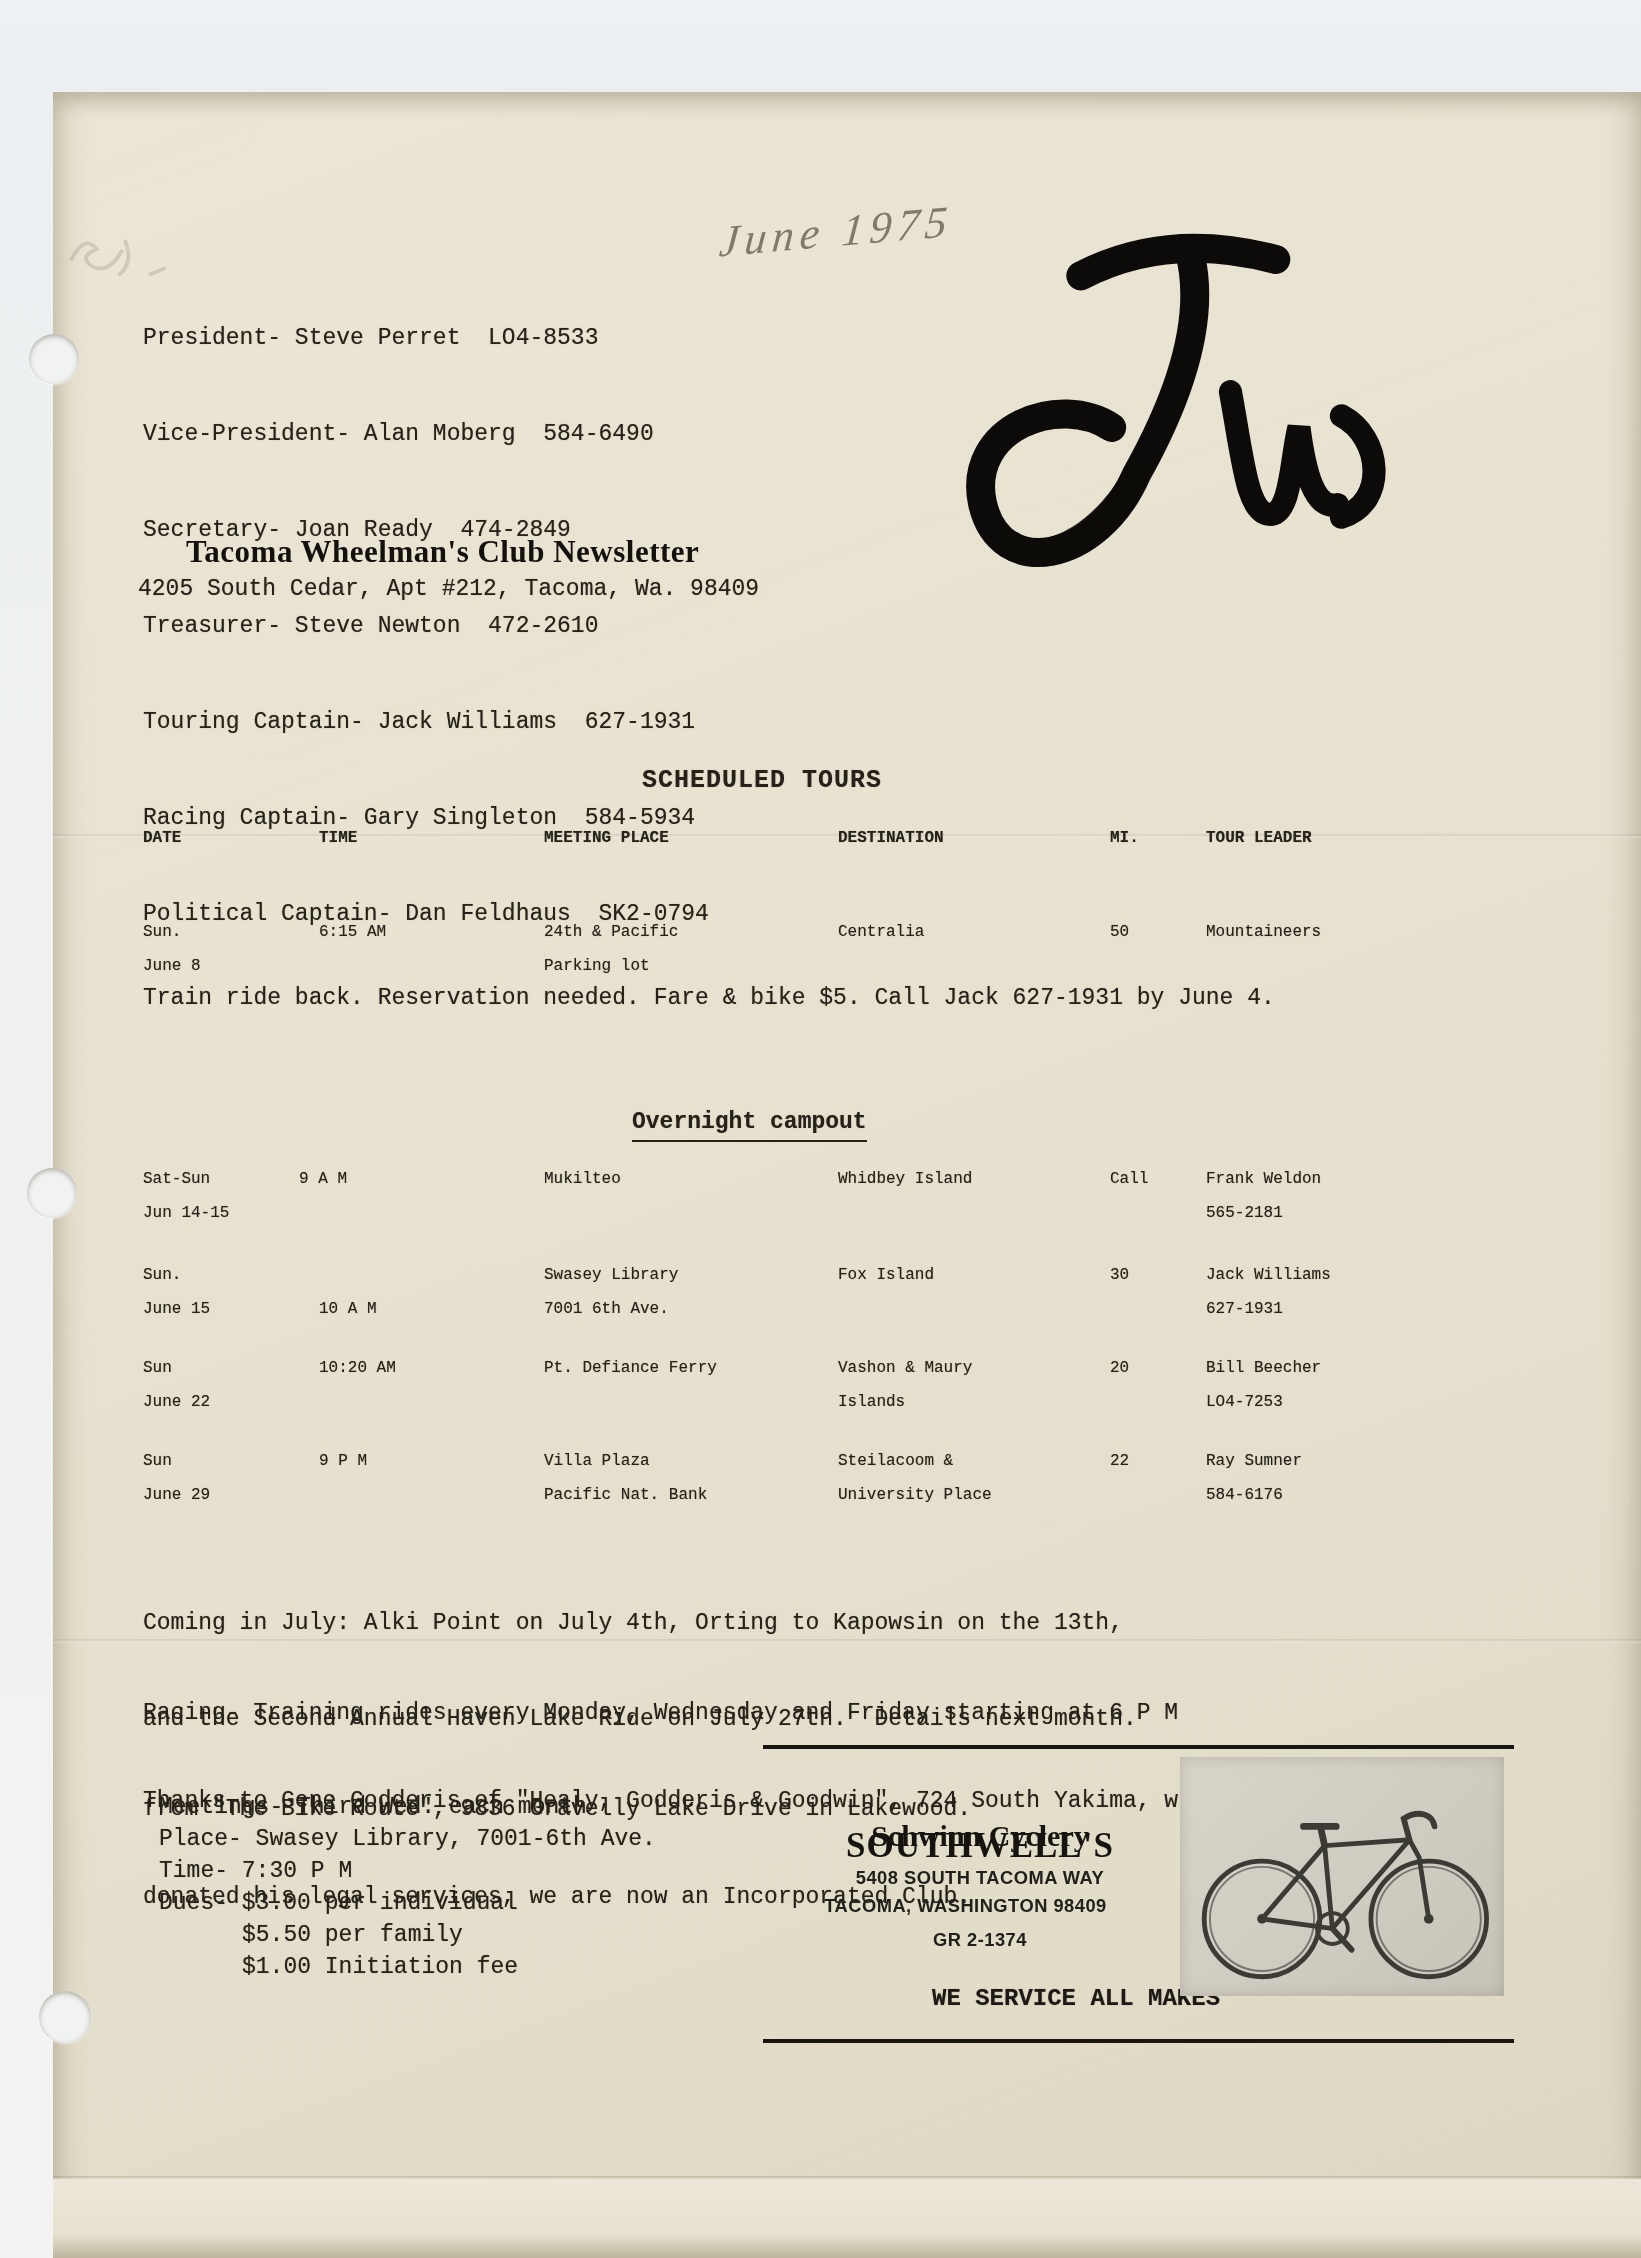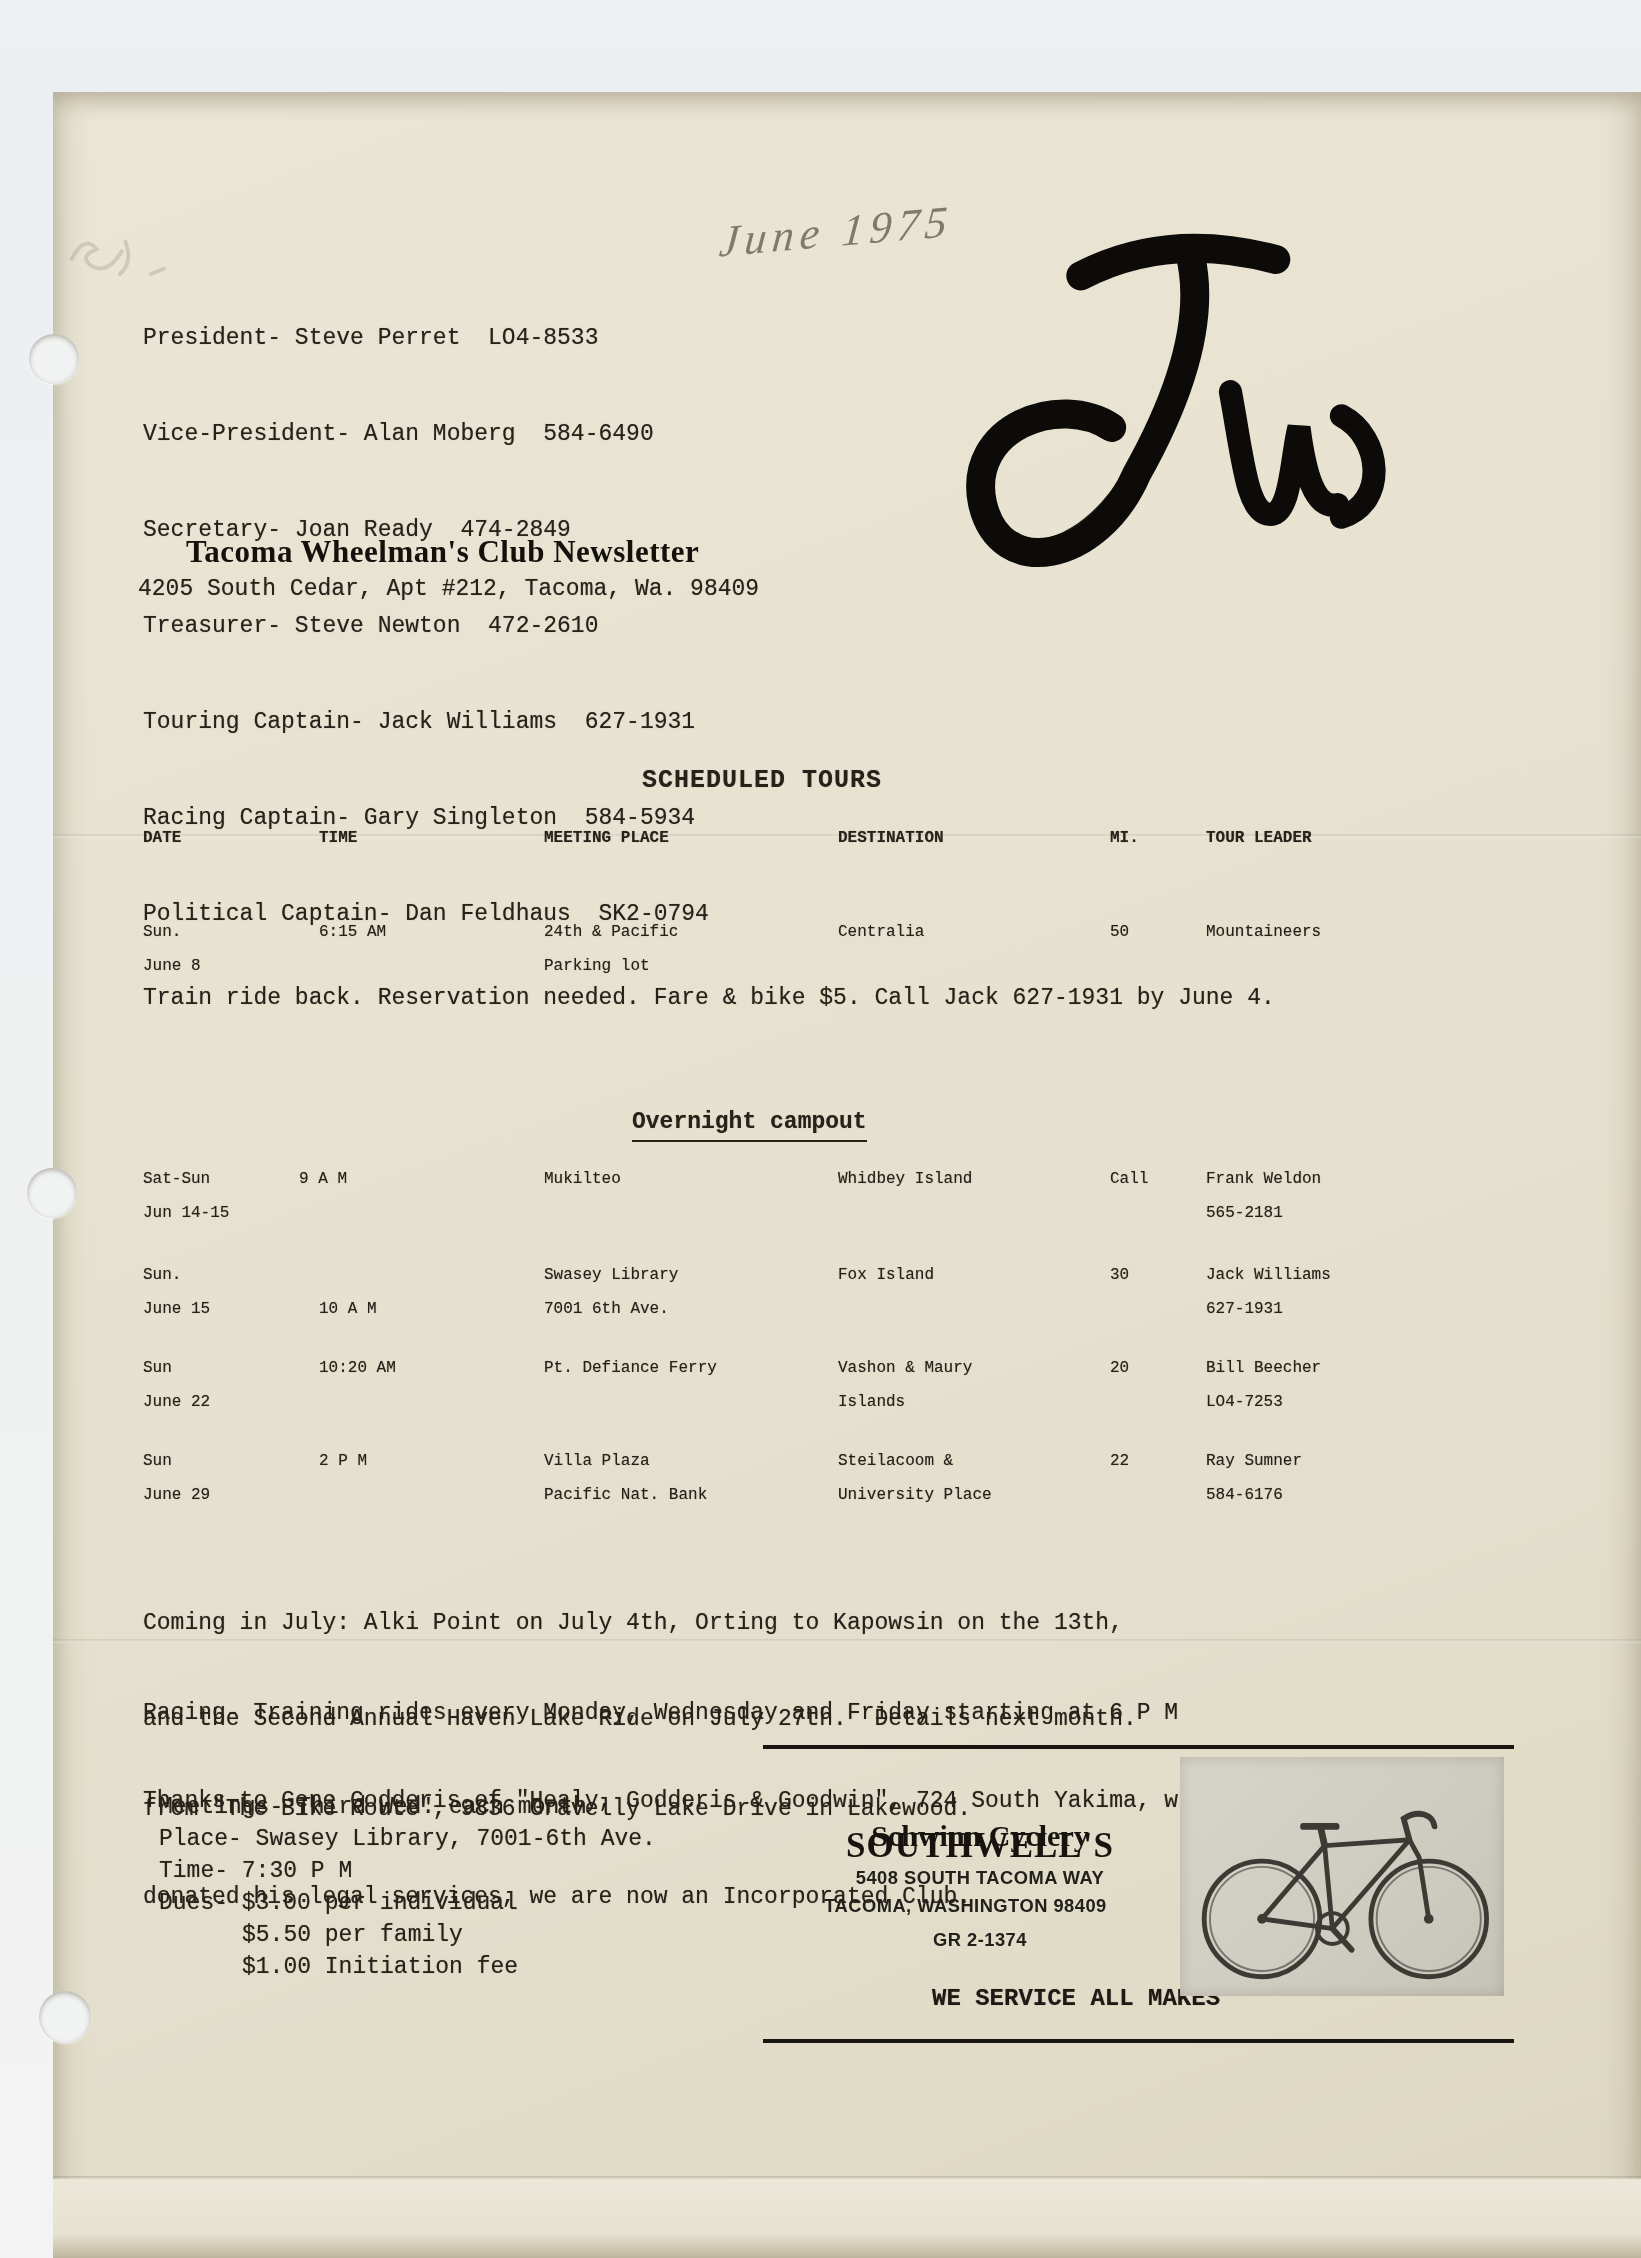--- a/index.html
+++ b/index.html
@@ -128,21 +128,21 @@
     <div class="cell c-date"><div>Sun</div><div>June 22</div></div>
     <div class="cell c-time"><div>10:20 AM</div></div>
     <div class="cell c-meet"><div>Pt. Defiance Ferry</div></div>
     <div class="cell c-dest"><div>Vashon &amp; Maury</div><div>Islands</div></div>
     <div class="cell c-mi"><div>20</div></div>
     <div class="cell c-lead"><div>Bill Beecher</div><div>LO4-7253</div></div>
   </div>
 
   <div class="tour-row" style="top:1352px;">
     <div class="cell c-date"><div>Sun</div><div>June 29</div></div>
-    <div class="cell c-time"><div>2 P M</div></div>
+    <div class="cell c-time"><div>9 P M</div></div>
     <div class="cell c-meet"><div>Villa Plaza</div><div>Pacific Nat. Bank</div></div>
     <div class="cell c-dest"><div>Steilacoom &amp;</div><div>University Place</div></div>
     <div class="cell c-mi"><div>22</div></div>
     <div class="cell c-lead"><div>Ray Sumner</div><div>584-6176</div></div>
   </div>
 
   <div class="mono" style="left:90px;top:1451px;">
     <div>Coming in July: Alki Point on July 4th, Orting to Kapowsin on the 13th,</div>
     <div>and the Second Annual Haven Lake Ride on July 27th.  Details next month.</div>
   </div>

